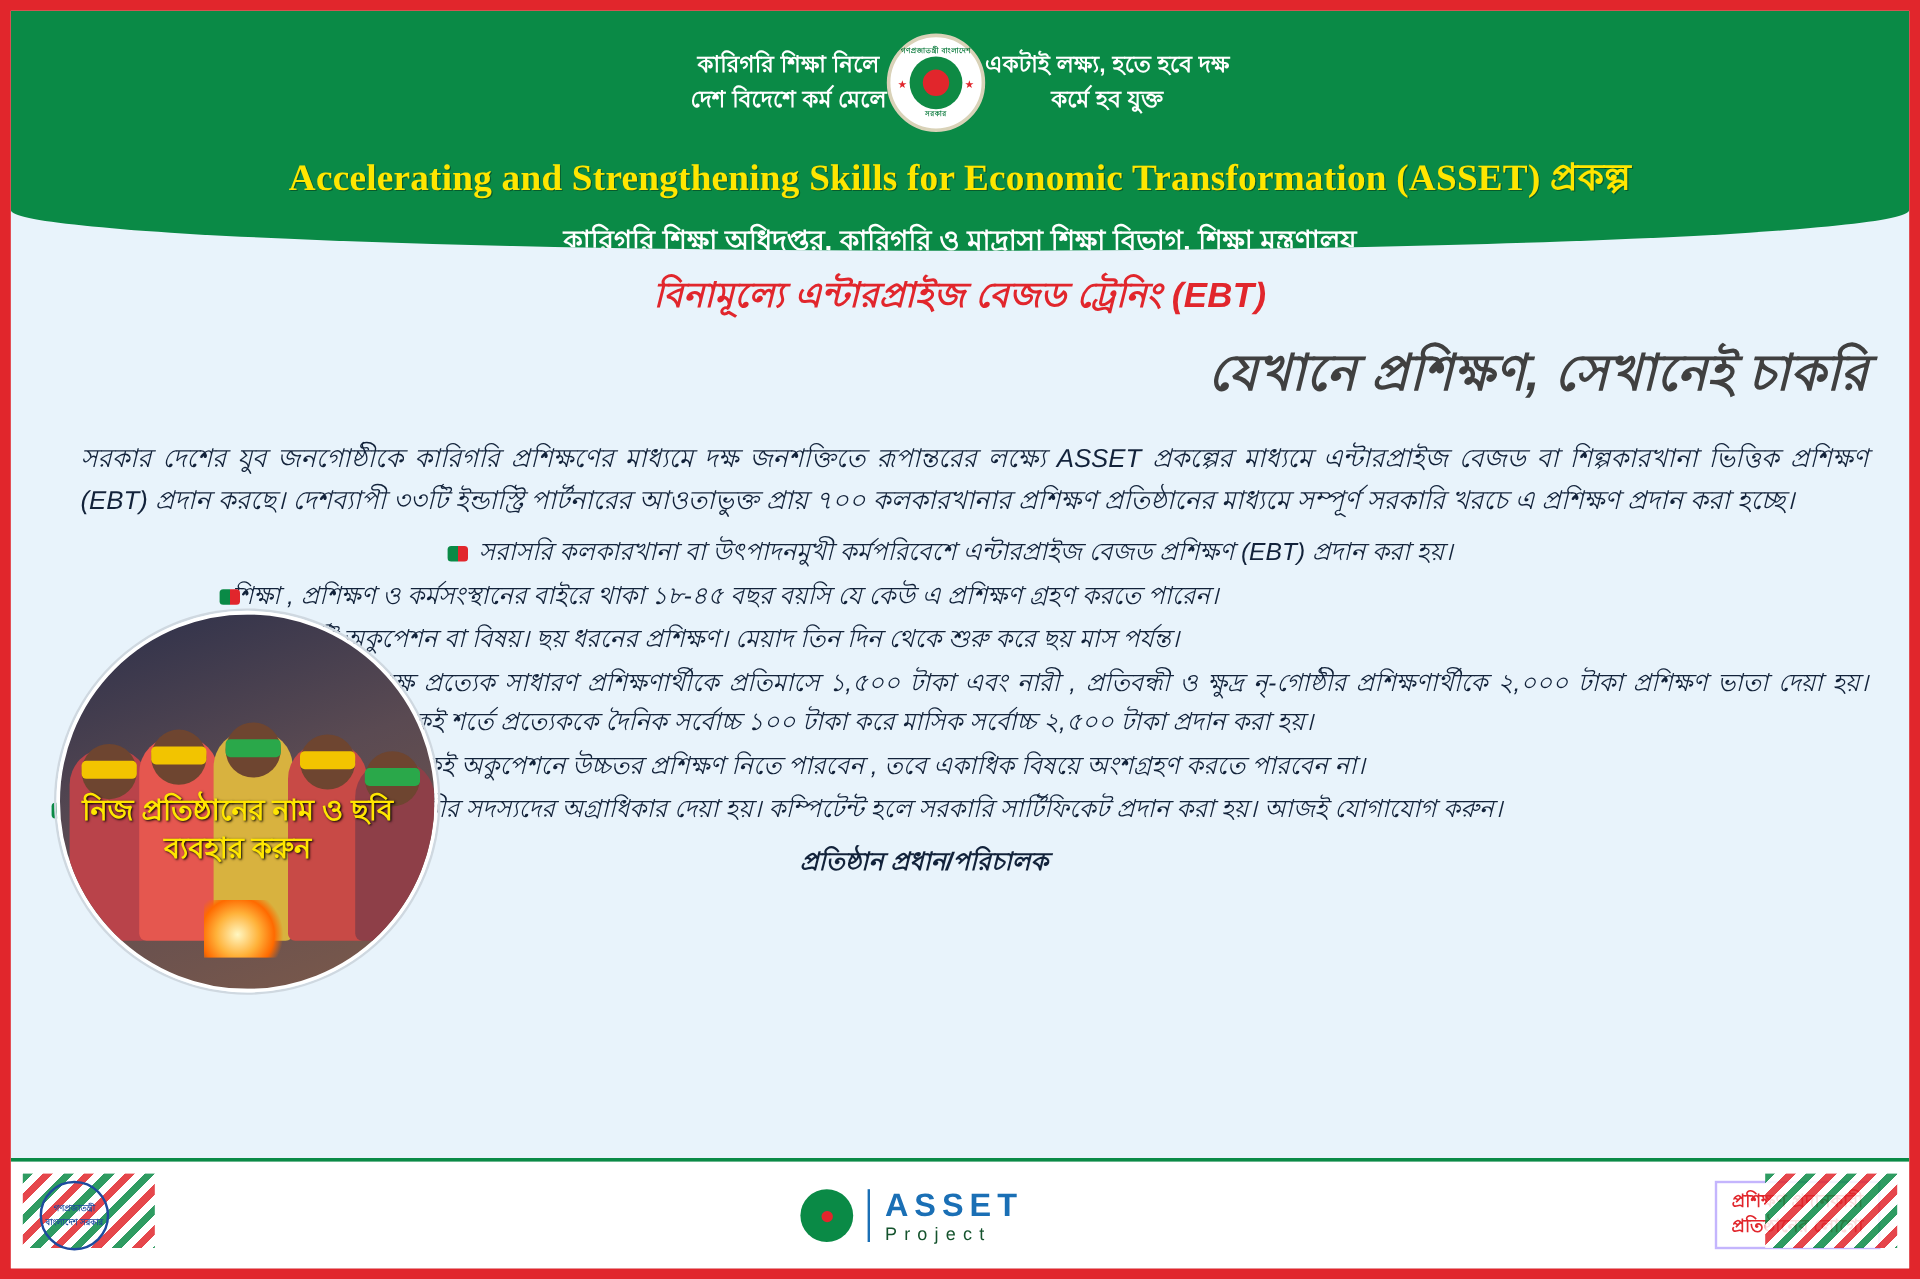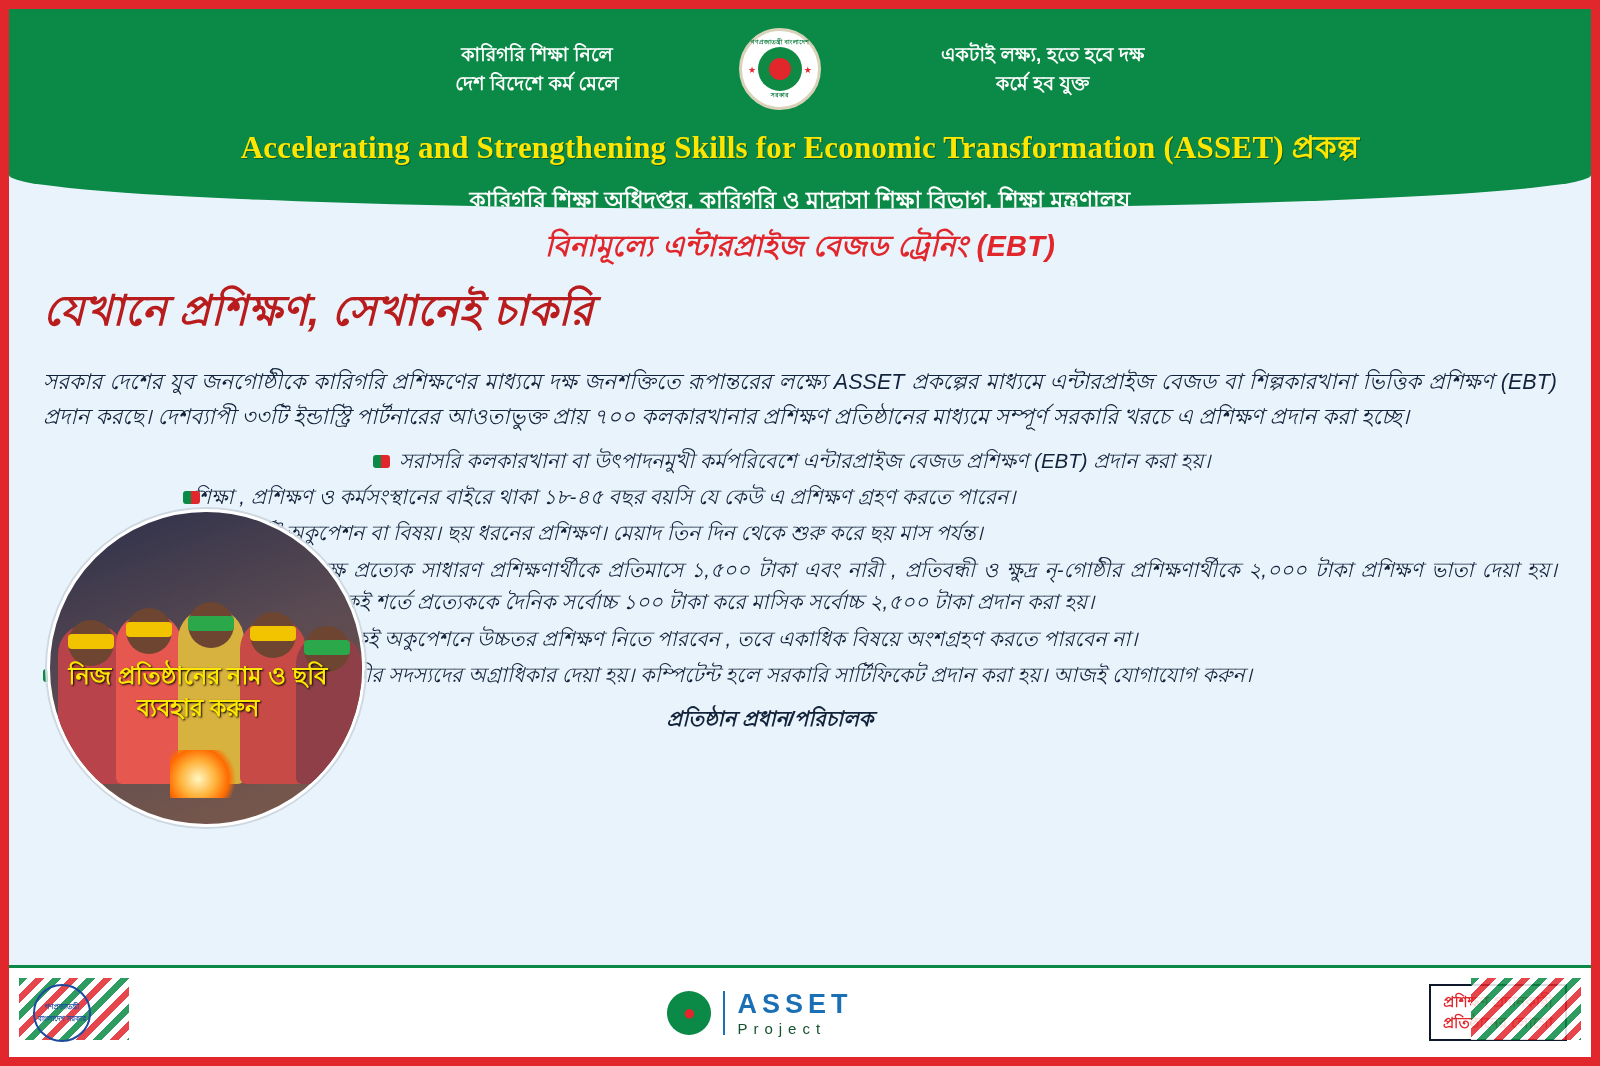--- a/index.html
+++ b/index.html
@@ -26,21 +26,20 @@
     border-bottom-left-radius: 50% 34px;
     border-bottom-right-radius: 50% 34px;
     overflow: hidden;
   }
   .header-inner {
     position: relative;
     height: 120px;
     display: flex;
     align-items: center;
     justify-content: center;
-    gap: 120px;
   }
   .slogan {
     color: #ffffff;
     font-size: 19px;
     line-height: 1.55;
     text-align: center;
     font-weight: bold;
     letter-spacing: .2px;
   }
   .emblem {
@@ -112,34 +111,35 @@
     font-style: italic;
   }
   .headline-1 {
     text-align: center;
     color: #e1262c;
     font-size: 29px;
     font-weight: bold;
     letter-spacing: .3px;
   }
   .headline-2 {
-    text-align: left;
-    color: #b91c1c;
+    text-align: right;
+    color: #404040;
     font-size: 42px;
     font-weight: bold;
     margin-top: 6px;
     letter-spacing: .3px;
   }
   .intro {
     margin-top: 16px;
     font-size: 21.5px;
     line-height: 1.62;
     color: #12223a;
     text-align: justify;
     text-justify: inter-word;
+    margin-left: 24px;
   }
   .bullets {
     margin-top: 10px;
     padding-left: 330px;
     list-style: none;
   }
   .bullets li {
     position: relative;
     font-size: 20.5px;
     line-height: 1.58;
@@ -277,21 +277,21 @@
   }
   .wb-globe::before, .wb-globe::after {
     content: ""; position: absolute; inset: 5px;
     border: 2px solid #ffffff; border-radius: 50%;
   }
   .wb-globe::after { inset: 5px 16px; }
   .wb-text .wb-name { font-size: 22px; font-weight: bold; color: #111; letter-spacing: .5px; }
   .wb-text .wb-sub { font-size: 10px; color: #1b4f9c; letter-spacing: 1px; font-weight: bold; }
 
   .logo-box {
-    border: 2px solid #0f172a;
+    border: 2px solid #c4b5fd;
     padding: 6px 12px;
     text-align: center;
     color: #e1262c;
     font-size: 15px;
     font-weight: bold;
     line-height: 1.35;
     background: #fff;
   }
 </style>
 </head>

